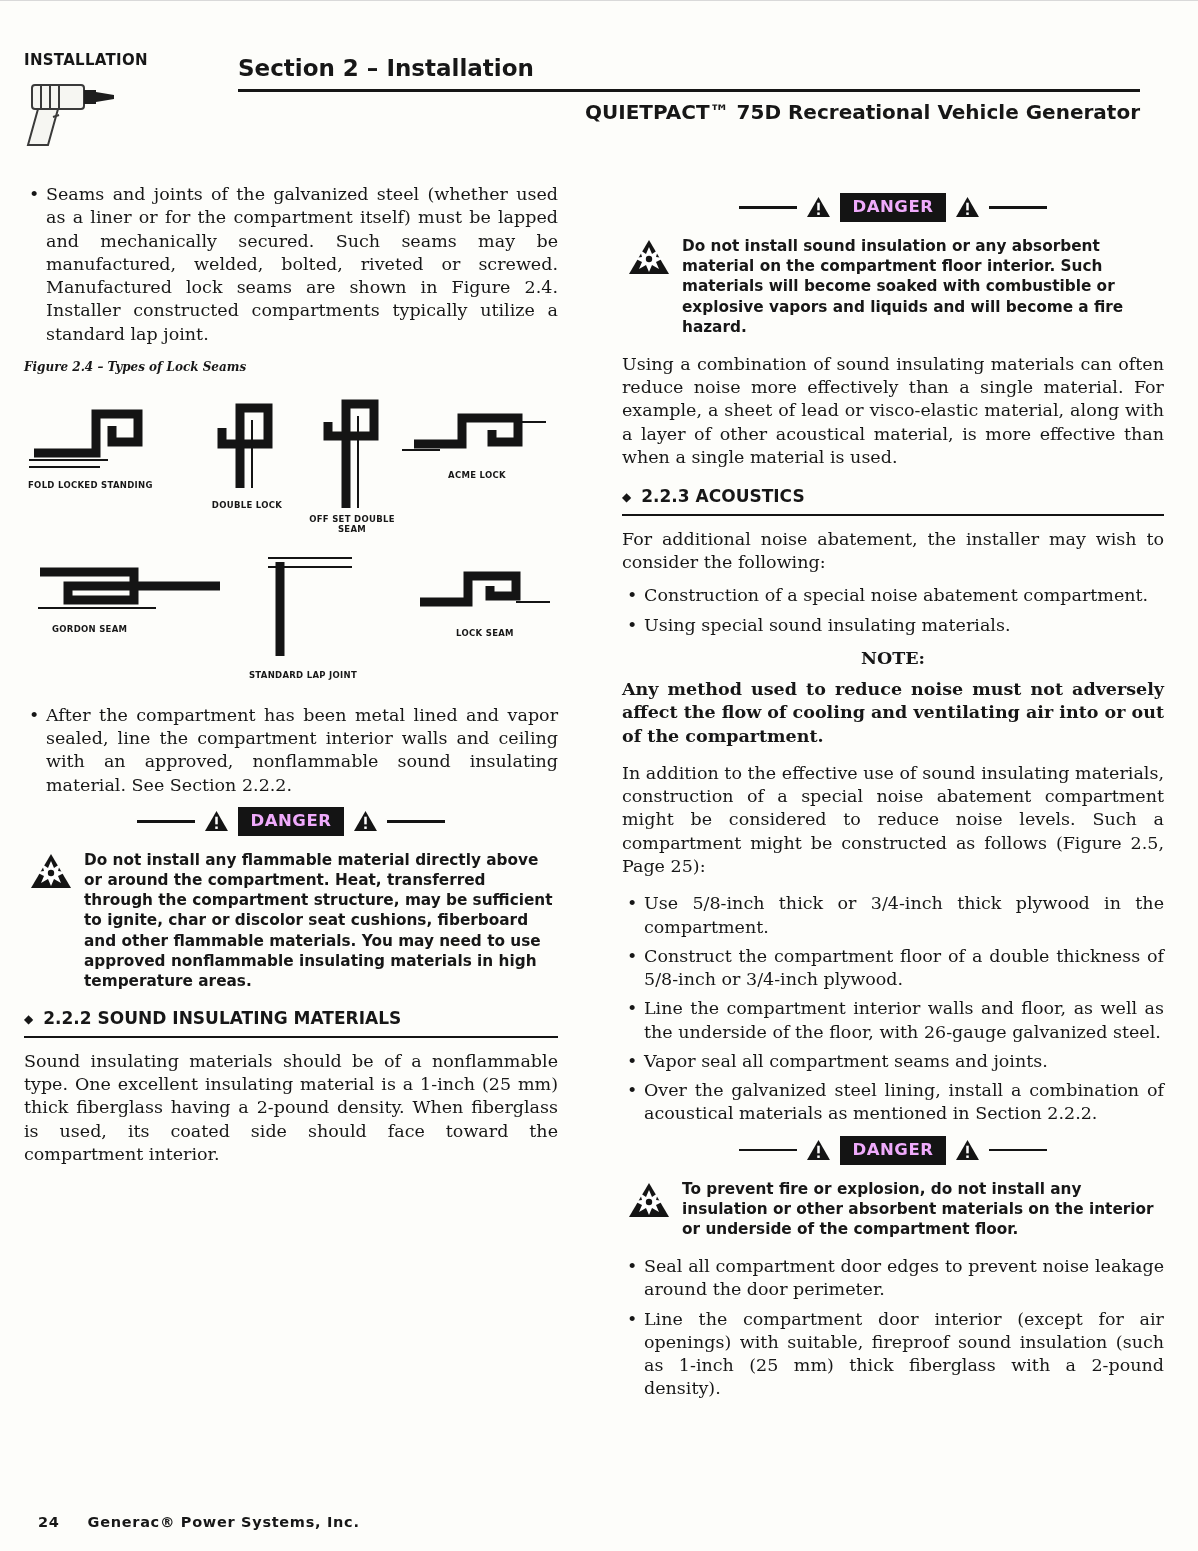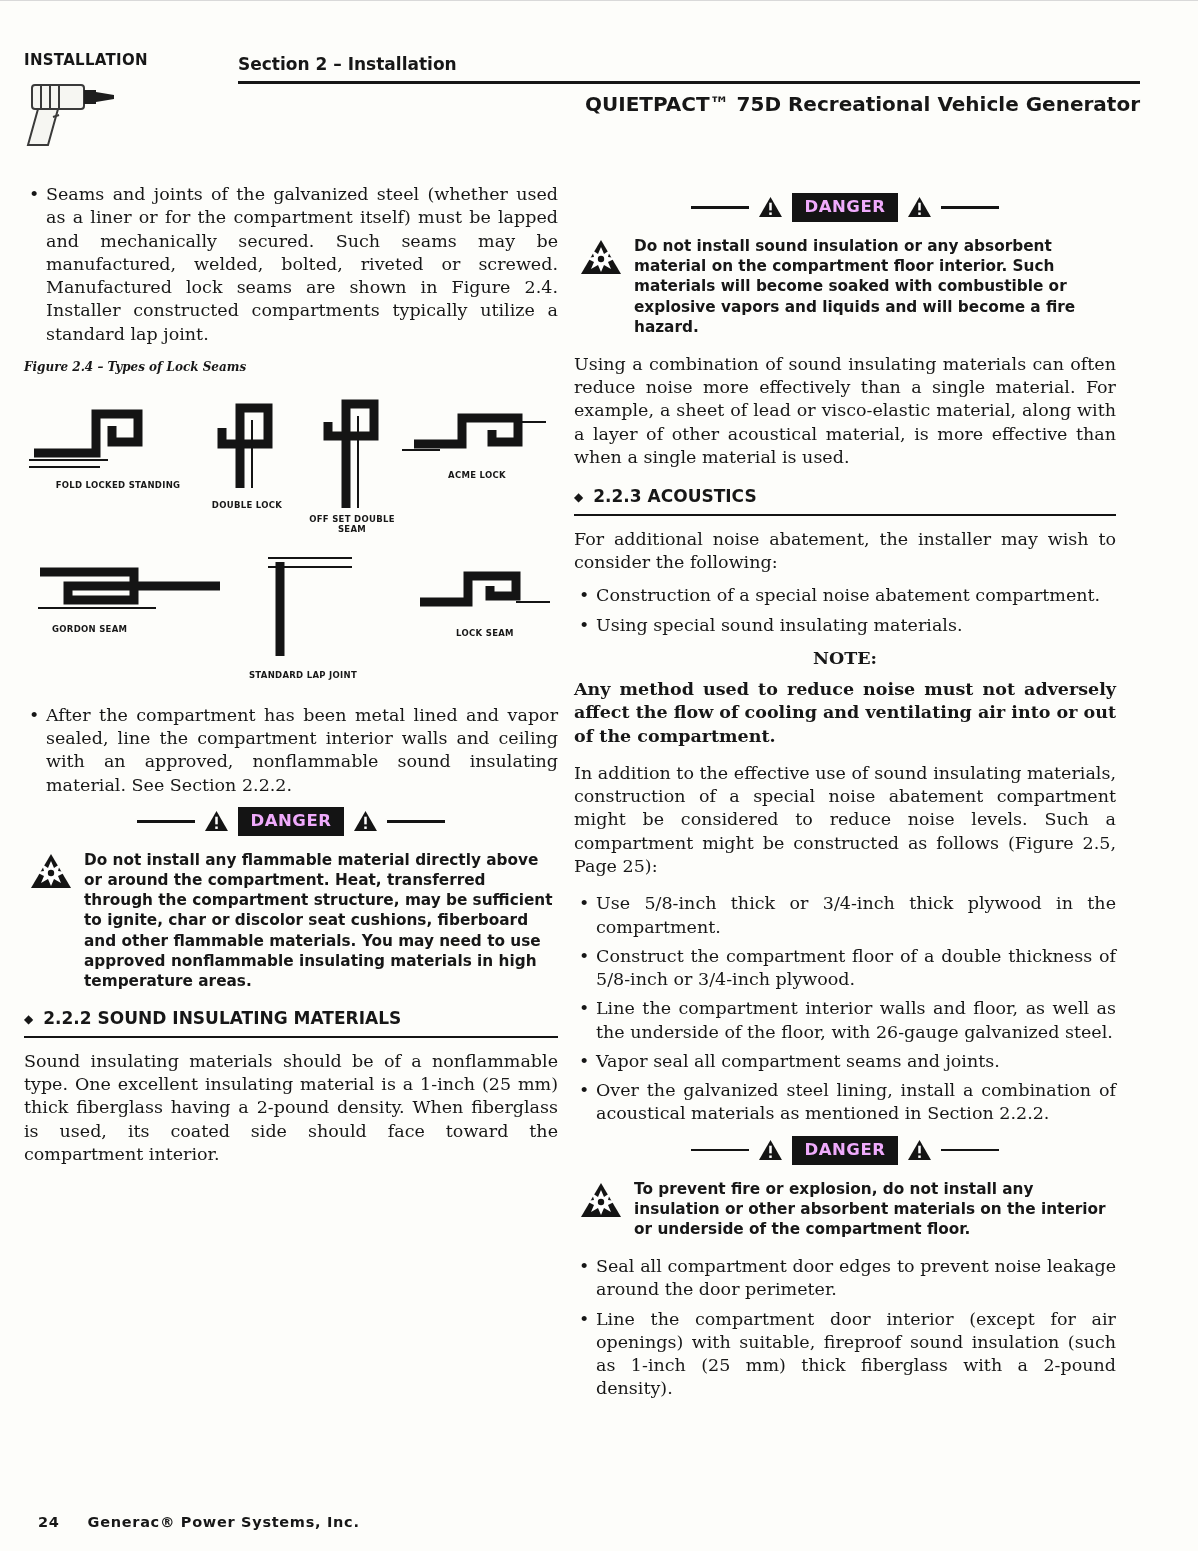--- a/index.html
+++ b/index.html
@@ -10,26 +10,26 @@
     font-family:"DejaVu Serif", serif; font-size:17.5px; line-height:1.33;
     padding:46px 58px 0 24px; overflow:hidden;
   }
 
   
   .header { position:relative; height:118px; margin-bottom:18px; }
   .tab-label { position:absolute; left:0; top:4px;
     font-family:"DejaVu Sans", sans-serif; font-weight:bold; font-size:15px; letter-spacing:.3px; }
   .drill-wrap { position:absolute; left:2px; top:26px; }
   .header-main { margin-left:214px; padding-top:6px; }
-  .header-title { font-family:"DejaVu Sans", sans-serif; font-weight:bold; font-size:17px; }
+  .header-title { font-family:"DejaVu Sans", sans-serif; font-weight:bold; font-size:23px; }
   .header-rule { height:3px; background:#161616; margin:5px 0 7px; }
   .header-subtitle { font-family:"DejaVu Sans", sans-serif; font-weight:bold; font-size:20px;text-align:right; }
 
   
-  .columns { display:flex; gap:16px; }
+  .columns { display:flex; gap:64px; }
   .col-left  { width:534px; flex:0 0 534px; }
   .col-right { width:542px; flex:0 0 542px; }
 
   .para { text-align:justify; margin-bottom:14px; }
   .bullet { position:relative; padding-left:22px; text-align:justify; margin-bottom:6px; }
   .bullet::before { content:"\2022"; position:absolute; left:5px; top:0; }
   .bullet-group { margin-bottom:10px; }
 
   
   .sec-heading { display:flex; align-items:baseline; gap:10px;
@@ -103,21 +103,21 @@
 
       <div class="fig-title">Figure 2.4 – Types of Lock Seams</div>
 
       <div class="figure">
 
         <svg class="seam" style="left:2px;top:8px" width="152" height="82" viewBox="0 0 152 82">
           <path class="thin" d="M3 66 H82"></path>
           <path class="thin" d="M3 73 H74"></path>
           <path class="thick" d="M8 59 H70 V20 H112 V48 H86 V32"></path>
         </svg>
-        <div class="flabel" style="left:19px;top:94px;width:150px;text-align:center">FOLD LOCKED STANDING</div>
+        <div class="flabel" style="left:4px;top:94px;width:150px;text-align:left">FOLD LOCKED STANDING</div>
 
         <svg class="seam" style="left:182px;top:4px" width="82" height="102" viewBox="0 0 82 102">
           <path class="thin" d="M46 98 V30"></path>
           <path class="thick" d="M34 98 V18 H62 V54 H16 V38"></path>
         </svg>
         <div class="flabel" style="left:160px;top:114px;width:126px">DOUBLE LOCK</div>
 
         <svg class="seam" style="left:292px;top:4px" width="72" height="122" viewBox="0 0 72 122">
           <path class="thin" d="M42 118 V26"></path>
           <path class="thick" d="M30 118 V14 H58 V46 H12 V32"></path>

